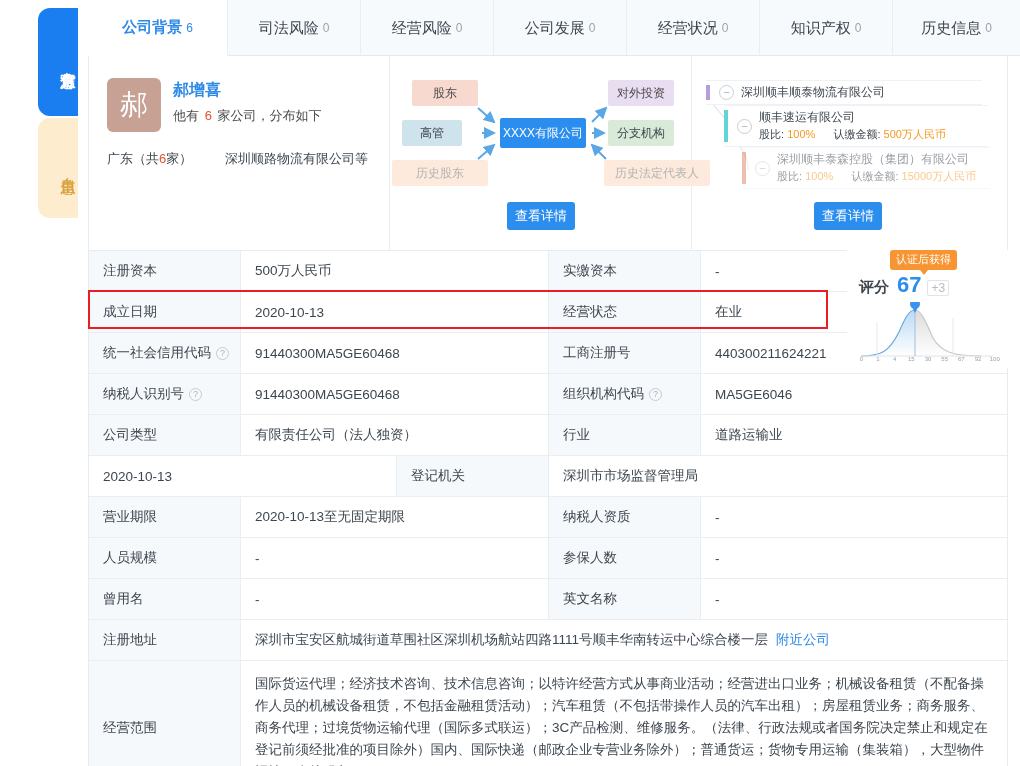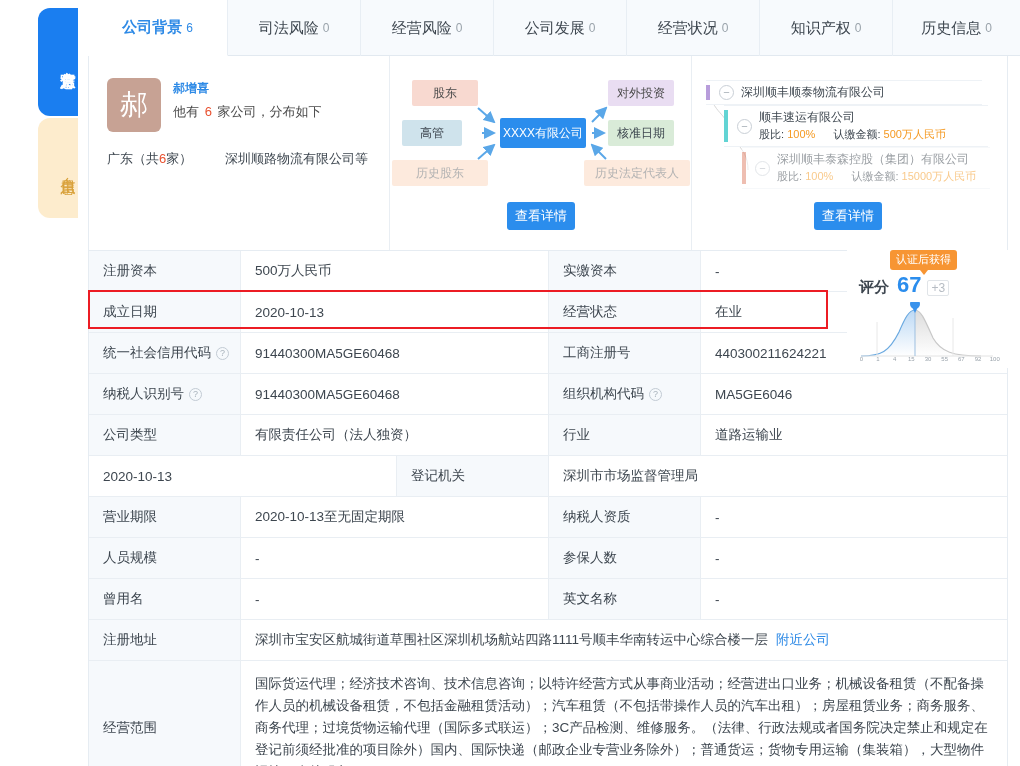--- a/index.html
+++ b/index.html
@@ -93,21 +93,21 @@
   
   .person-row { display: flex; padding: 22px 0 0 18px; }
   .avatar {
     width: 54px; height: 54px; border-radius: 6px;
     background: #c7a294;
     color: #fff;
     font-size: 28px; line-height: 54px; text-align: center;
     flex: 0 0 54px;
   }
   .person-meta { margin-left: 12px; padding-top: 2px; }
-  .person-name { color: #2e8ae6; font-size: 12px; font-weight: bold; cursor: pointer; }
+  .person-name { color: #2e8ae6; font-size: 16px; font-weight: bold; cursor: pointer; }
   .person-sub { font-size: 13px; color: #4a4a4a; margin-top: 6px; }
   .person-sub .num { color: #e8502f; margin: 0 2px; }
   .dist-row { display: flex; padding: 18px 0 0 18px; font-size: 13px; color: #3d464f; }
   .dist-left { width: 118px; }
   .dist-left .num { color: #e8502f; }
   .dist-right { color: #3d464f; }
 
   
   .diagram { position: relative; width: 302px; height: 150px; }
   .dbox {
@@ -115,21 +115,21 @@
     font-size: 12px; font-weight: normal;
     display: flex; align-items: center; justify-content: center;
     border-radius: 2px;
   }
   .dbox.shareholder   { left: 22px;  top: 24px;  width: 66px; height: 26px; background:#f8d9d0; color:#4b4b4b; }
   .dbox.exec          { left: 12px;  top: 64px;  width: 60px; height: 26px; background:#cfe3ec; color:#3d464f; }
   .dbox.histshare     { left: 2px;   top: 104px; width: 96px; height: 26px; background:#fdeadd; color:#b3b3b3; }
   .dbox.center        { left: 110px; top: 62px;  width: 86px; height: 30px; background:#2b8ded; color:#ffffff; font-size:12px;}
   .dbox.invest        { left: 218px; top: 24px;  width: 66px; height: 26px; background:#e9ddf2; color:#4b4b4b; }
   .dbox.branch        { left: 218px; top: 64px;  width: 66px; height: 26px; background:#d9ebd8; color:#3d464f; }
-  .dbox.histlegal     { left: 194px; top: 104px; width: 106px; height: 26px; background:#fdeadd; color:#b3b3b3; }
+  .dbox.histlegal     { left: 214px; top: 104px; width: 106px; height: 26px; background:#fdeadd; color:#b3b3b3; }
   .btn-detail {
     display: block;
     width: 68px; height: 28px; line-height: 28px;
     background: #2b8ded; color: #fff;
     font-size: 13px; text-align: center;
     border-radius: 3px; border: none;
     cursor: pointer;
     position: absolute;
     font-family: inherit;
   }
@@ -304,21 +304,21 @@
       </div>
     </div>
 
     <div class="card middle">
       <div class="diagram">
         <div class="dbox shareholder">股东</div>
         <div class="dbox exec">高管</div>
         <div class="dbox histshare">历史股东</div>
         <div class="dbox center">XXXX有限公司</div>
         <div class="dbox invest">对外投资</div>
-        <div class="dbox branch">核准日期</div>
+        <div class="dbox branch">分支机构</div>
         <div class="dbox histlegal">历史法定代表人</div>
 
         <svg width="302" height="150" style="position:absolute;left:0;top:0;pointer-events:none">
           <defs>
             <marker id="ah" markerWidth="6" markerHeight="6" refX="5" refY="3" orient="auto">
               <path d="M0,0 L6,3 L0,6 z" fill="#5aa7e8"></path>
             </marker>
           </defs>
           <line x1="88" y1="52" x2="104" y2="66" stroke="#5aa7e8" stroke-width="2" marker-end="url(#ah)"></line>
           <line x1="92" y1="77" x2="104" y2="77" stroke="#5aa7e8" stroke-width="2" marker-end="url(#ah)"></line>

